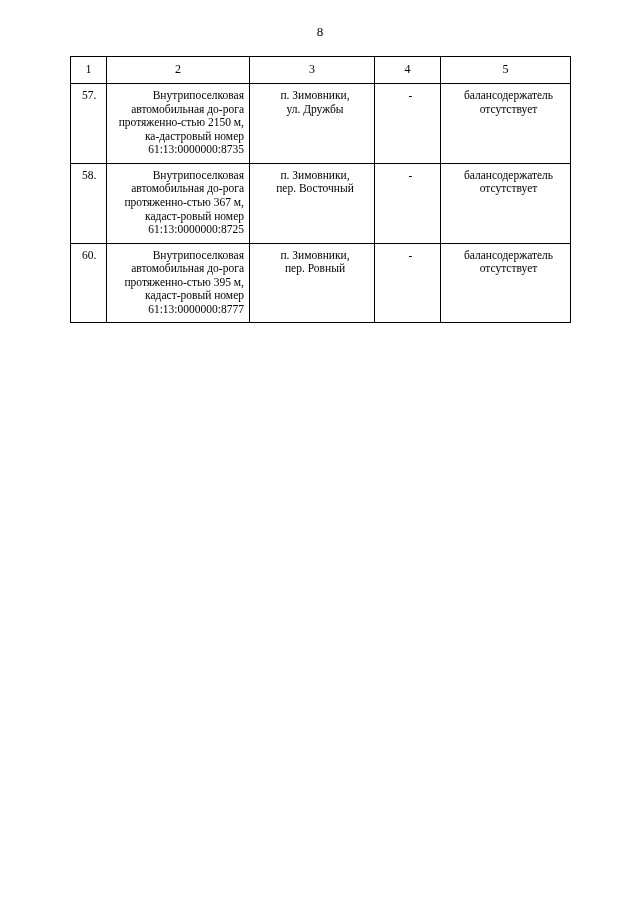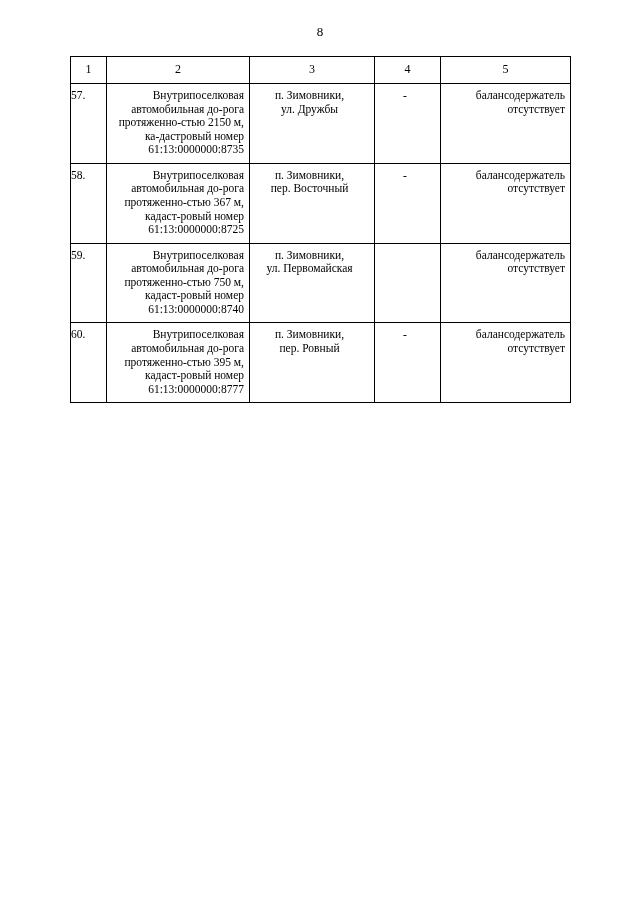--- a/index.html
+++ b/index.html
@@ -36,21 +36,21 @@
   table.doc-table {
     border-collapse: collapse;
     width: 500px;
     table-layout: fixed;
     font-size: 11.5px;
     line-height: 1.18;
   }
   table.doc-table td {
     border: 1px solid #000000;
     vertical-align: top;
-    padding: 5px 5px 6px 0;
+    padding: 5px 5px 6px 11px;
   }
   table.doc-table tr.header-row td {
     text-align: center;
     vertical-align: middle;
     padding: 4px 3px 5px 3px;
     font-size: 12px;
     height: 17px;
   }
   
   col.c1 { width: 36px; }
@@ -68,21 +68,21 @@
     text-align: right;
     hyphens: manual;
   }
   td.col-addr {
     text-align: center;
   }
   td.col-dash {
     text-align: center;
   }
   td.col-holder {
-    text-align: right;
+    text-align: center;
   }
 </style>
 </head>
 <body>
 
 <div class="page">
 
   <div class="page-number">8</div>
 
   <div class="table-wrap">
@@ -114,28 +114,20 @@
 
         <tr>
           <td class="col-num">58.</td>
           <td class="col-desc">Внутрипоселковая автомобильная до-­рога протяженно-­стью 367 м, кадаст-­ровый номер 61:13:0000000:8725</td>
           <td class="col-addr" style="white-space:pre-line;">п. Зимовники,
 пер. Восточный</td>
           <td class="col-dash">-</td>
           <td class="col-holder">балансодержатель отсутствует</td>
         </tr>
 
-        <tr>
-          <td class="col-num">59.</td>
-          <td class="col-desc">Внутрипоселковая автомобильная до-­рога протяженно-­стью 750 м, кадаст-­ровый номер 61:13:0000000:8740</td>
-          <td class="col-addr" style="white-space:pre-line;">п. Зимовники,
-ул. Первомайская</td>
-          <td class="col-dash"></td>
-          <td class="col-holder">балансодержатель отсутствует</td>
-        </tr>
 
         <tr>
           <td class="col-num">60.</td>
           <td class="col-desc">Внутрипоселковая автомобильная до-­рога протяженно-­стью 395 м, кадаст-­ровый номер 61:13:0000000:8777</td>
           <td class="col-addr" style="white-space:pre-line;">п. Зимовники,
 пер. Ровный</td>
           <td class="col-dash">-</td>
           <td class="col-holder">балансодержатель отсутствует</td>
         </tr>
 

